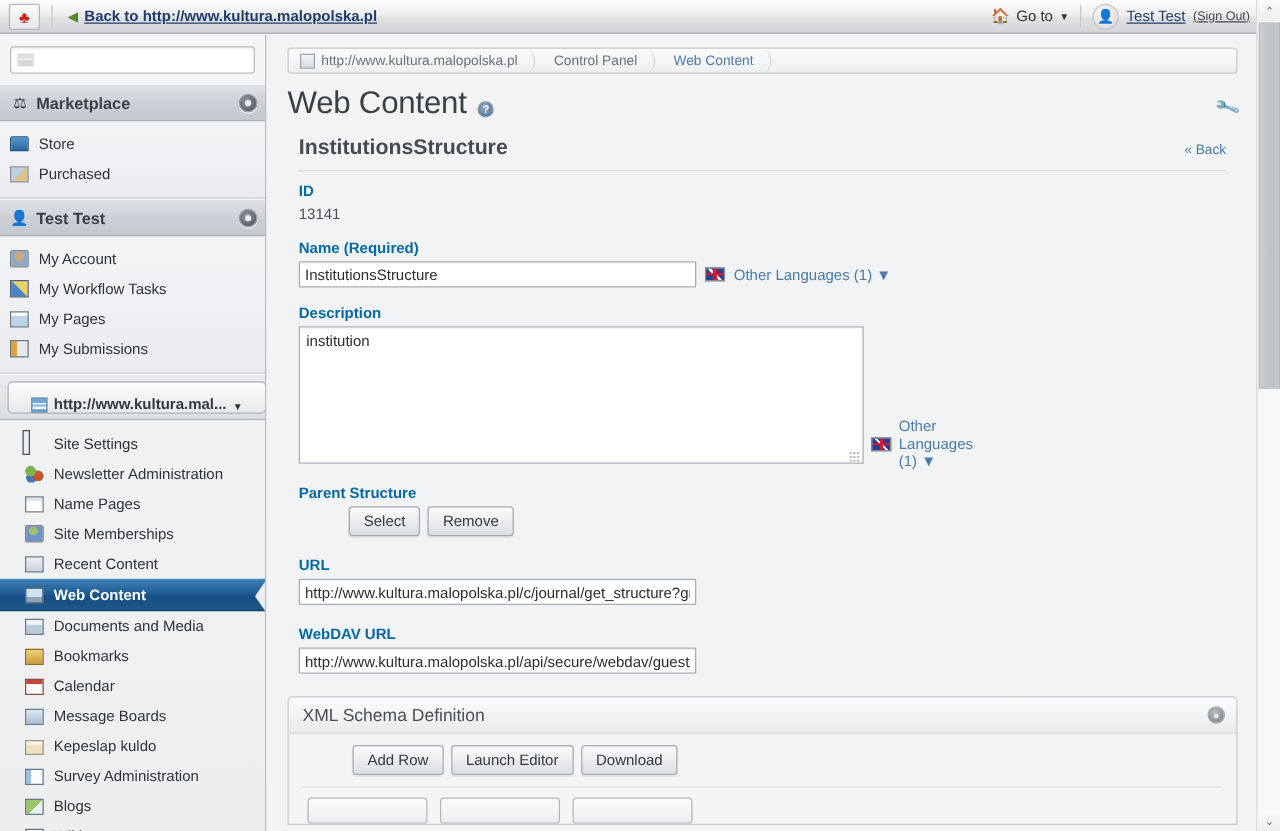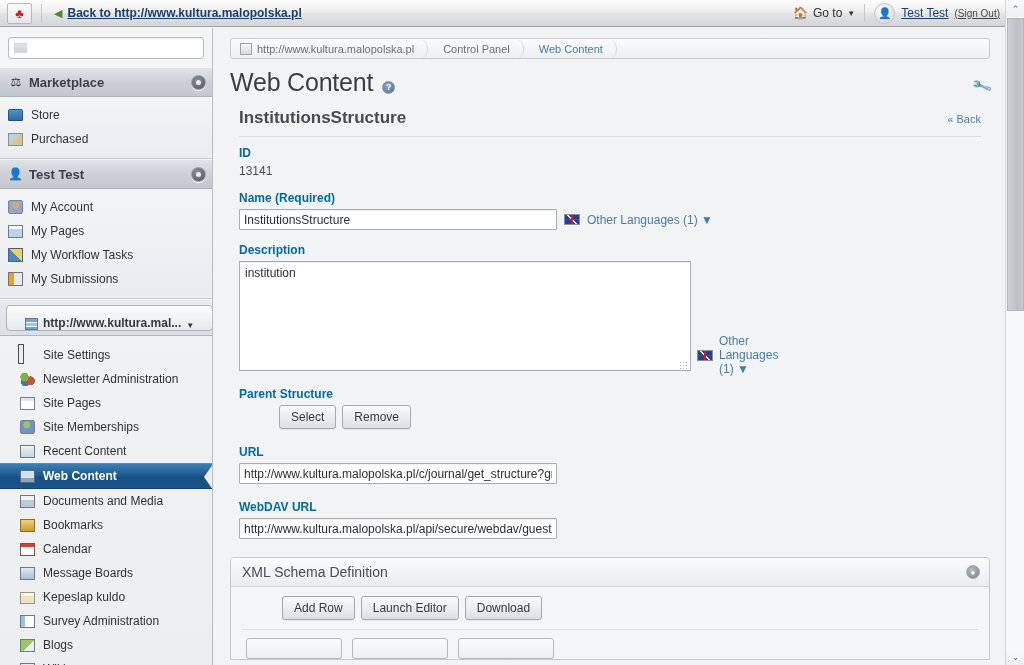--- a/index.html
+++ b/index.html
@@ -460,29 +460,29 @@
   </div>
   <div class="sb-sub">
     <div class="sb-item">
       <span class="i-ico">
           <span class="ico-acct" style="display:block;width:15px;"></span>
         </span>
       <span class="i-txt">My Account</span>
     </div>
     <div class="sb-item">
       <span class="i-ico">
+          <span class="ico-flow" style="display:block;width:15px;"></span>
+        </span>
+      <span class="i-txt">My Workflow Tasks</span>
+    </div>
+    <div class="sb-item">
+      <span class="i-ico">
           <span class="ico-pages" style="display:block;width:15px;"></span>
         </span>
       <span class="i-txt">My Pages</span>
-    </div>
-    <div class="sb-item">
-      <span class="i-ico">
-          <span class="ico-flow" style="display:block;width:15px;"></span>
-        </span>
-      <span class="i-txt">My Workflow Tasks</span>
     </div>
     <div class="sb-item">
       <span class="i-ico">
           <span class="ico-subm" style="display:block;width:15px;"></span>
         </span>
       <span class="i-txt">My Submissions</span>
     </div>
   </div>
 
   <div class="site-sel-row">
@@ -504,21 +504,21 @@
     <div class="sb-item">
       <span class="i-ico">
           <span class="ico-news" style="display:block;width:15px;"></span>
         </span>
       <span class="i-txt">Newsletter Administration</span>
     </div>
     <div class="sb-item">
       <span class="i-ico">
           <span class="ico-sitep" style="display:block;width:15px;"></span>
         </span>
-      <span class="i-txt">Site Pages</span>
+      <span class="i-txt">Name Pages</span>
     </div>
     <div class="sb-item">
       <span class="i-ico">
           <span class="ico-memb" style="display:block;width:15px;"></span>
         </span>
       <span class="i-txt">Site Memberships</span>
     </div>
     <div class="sb-item">
       <span class="i-ico">
           <span class="ico-recent" style="display:block;width:15px;"></span>

